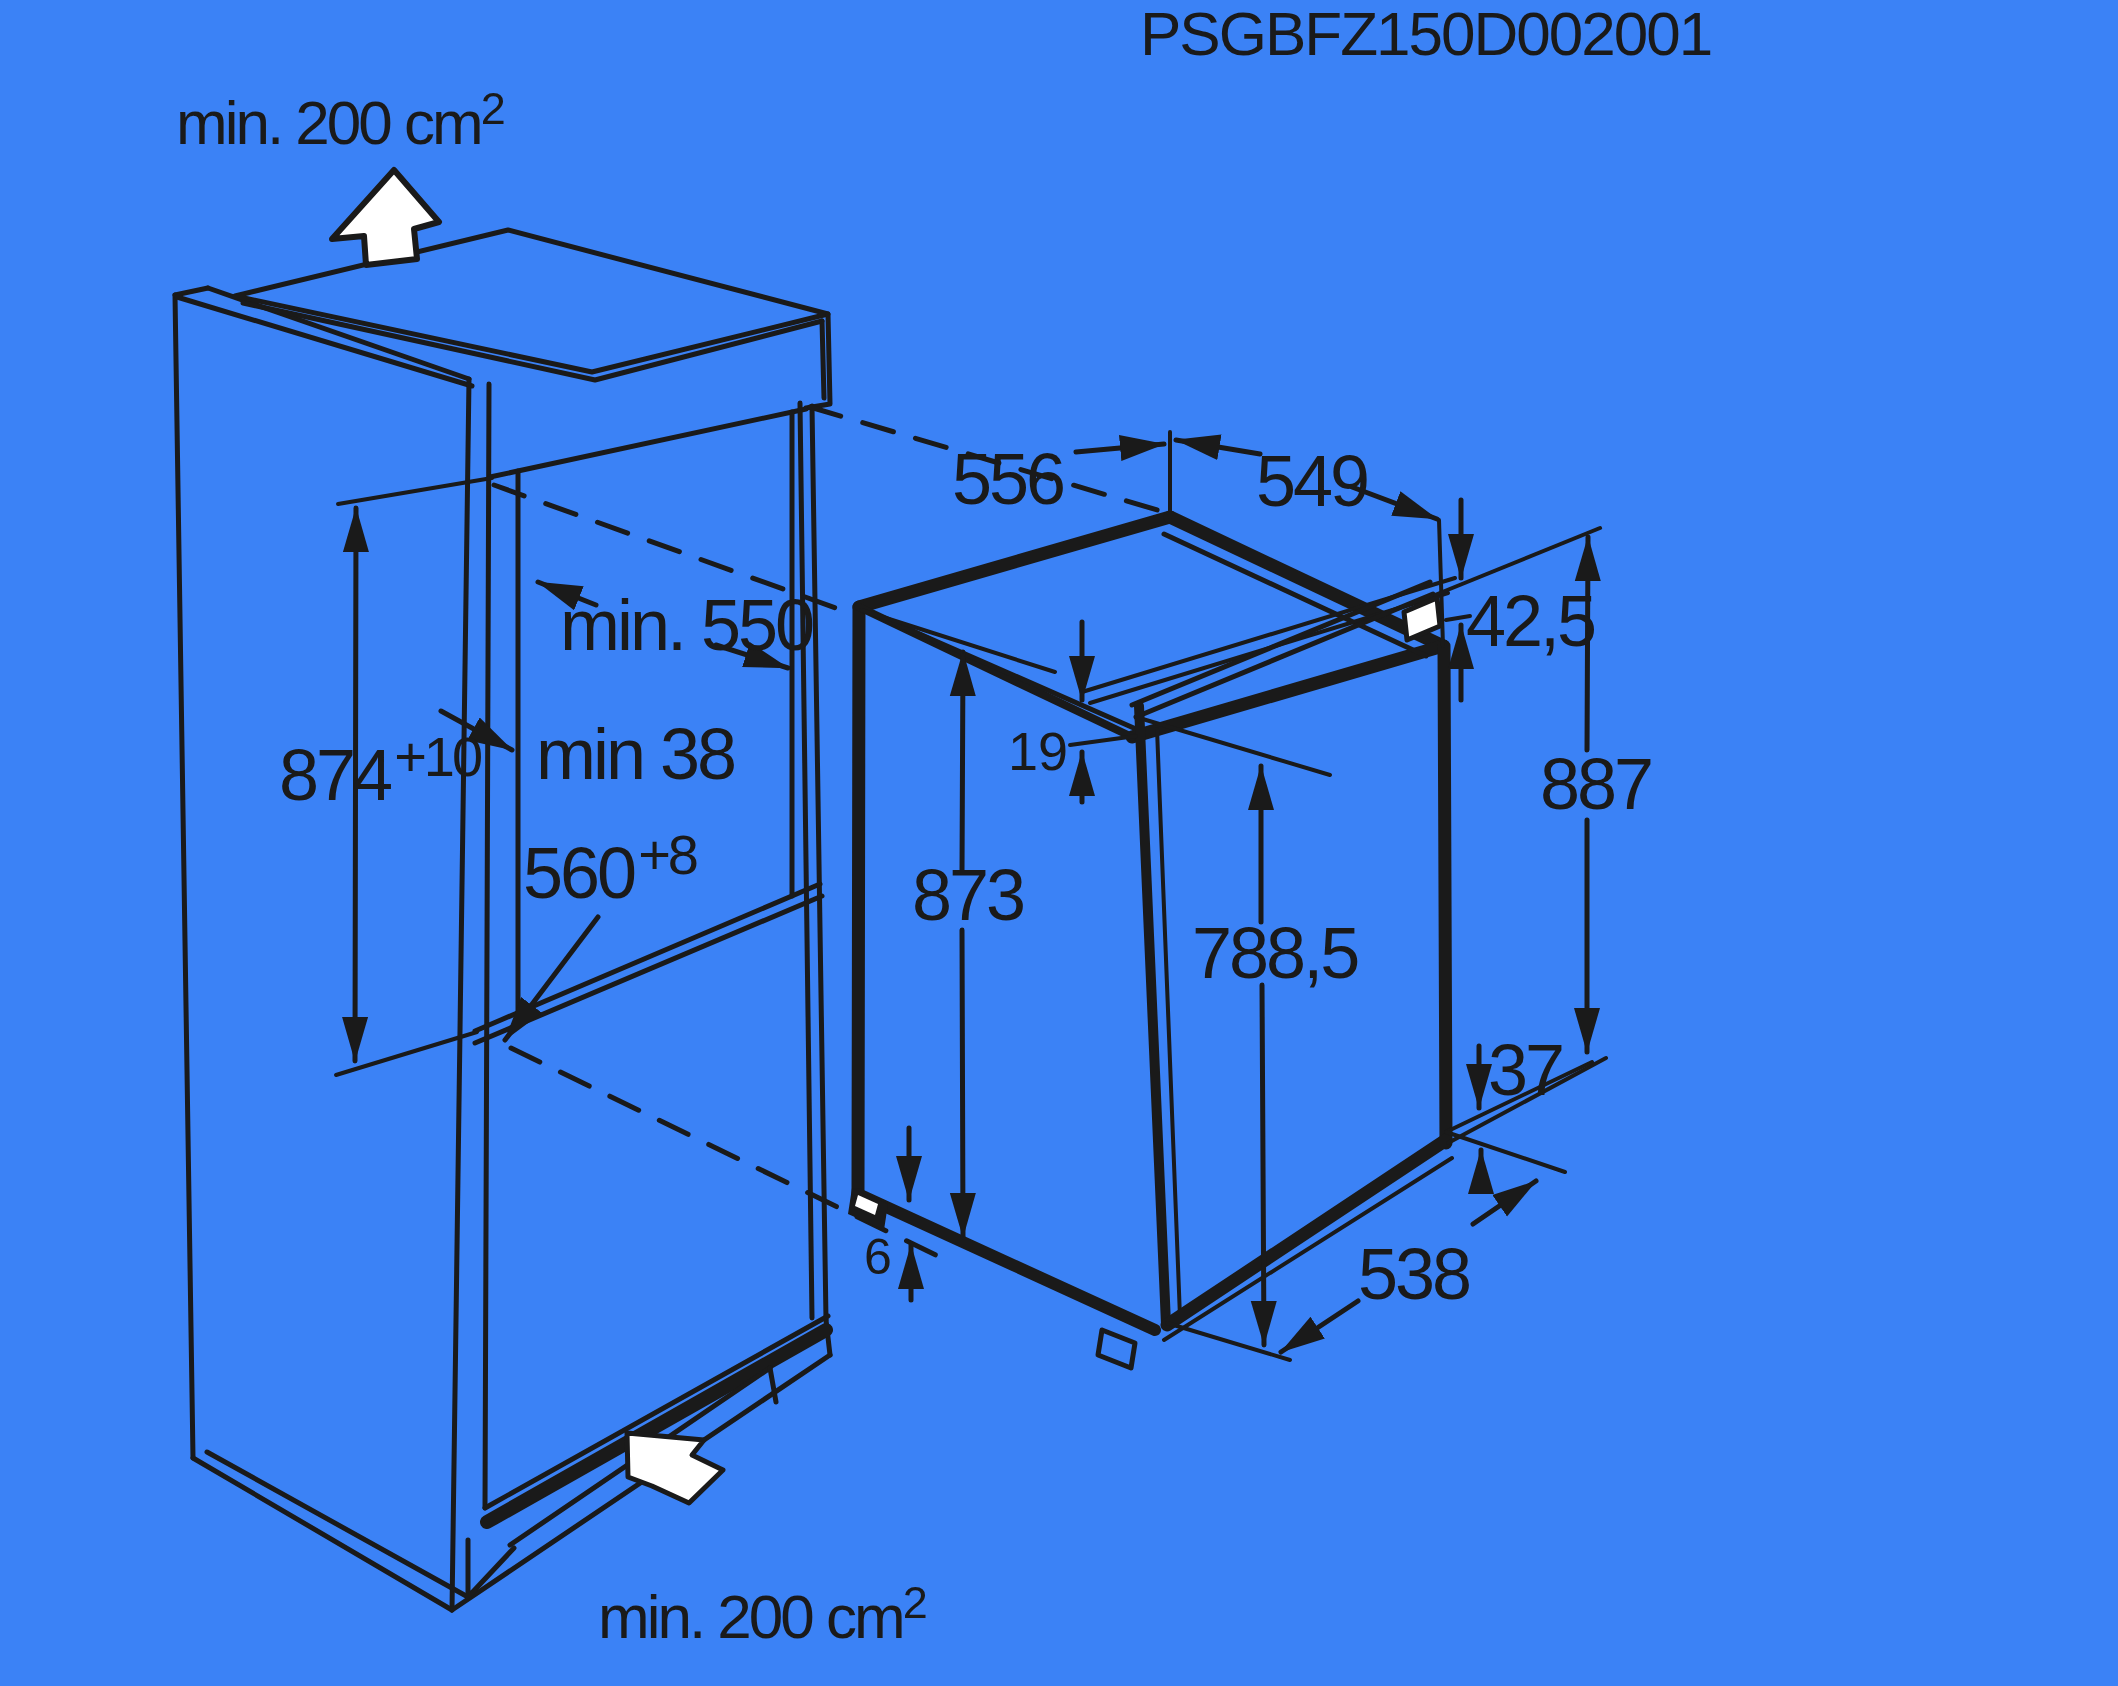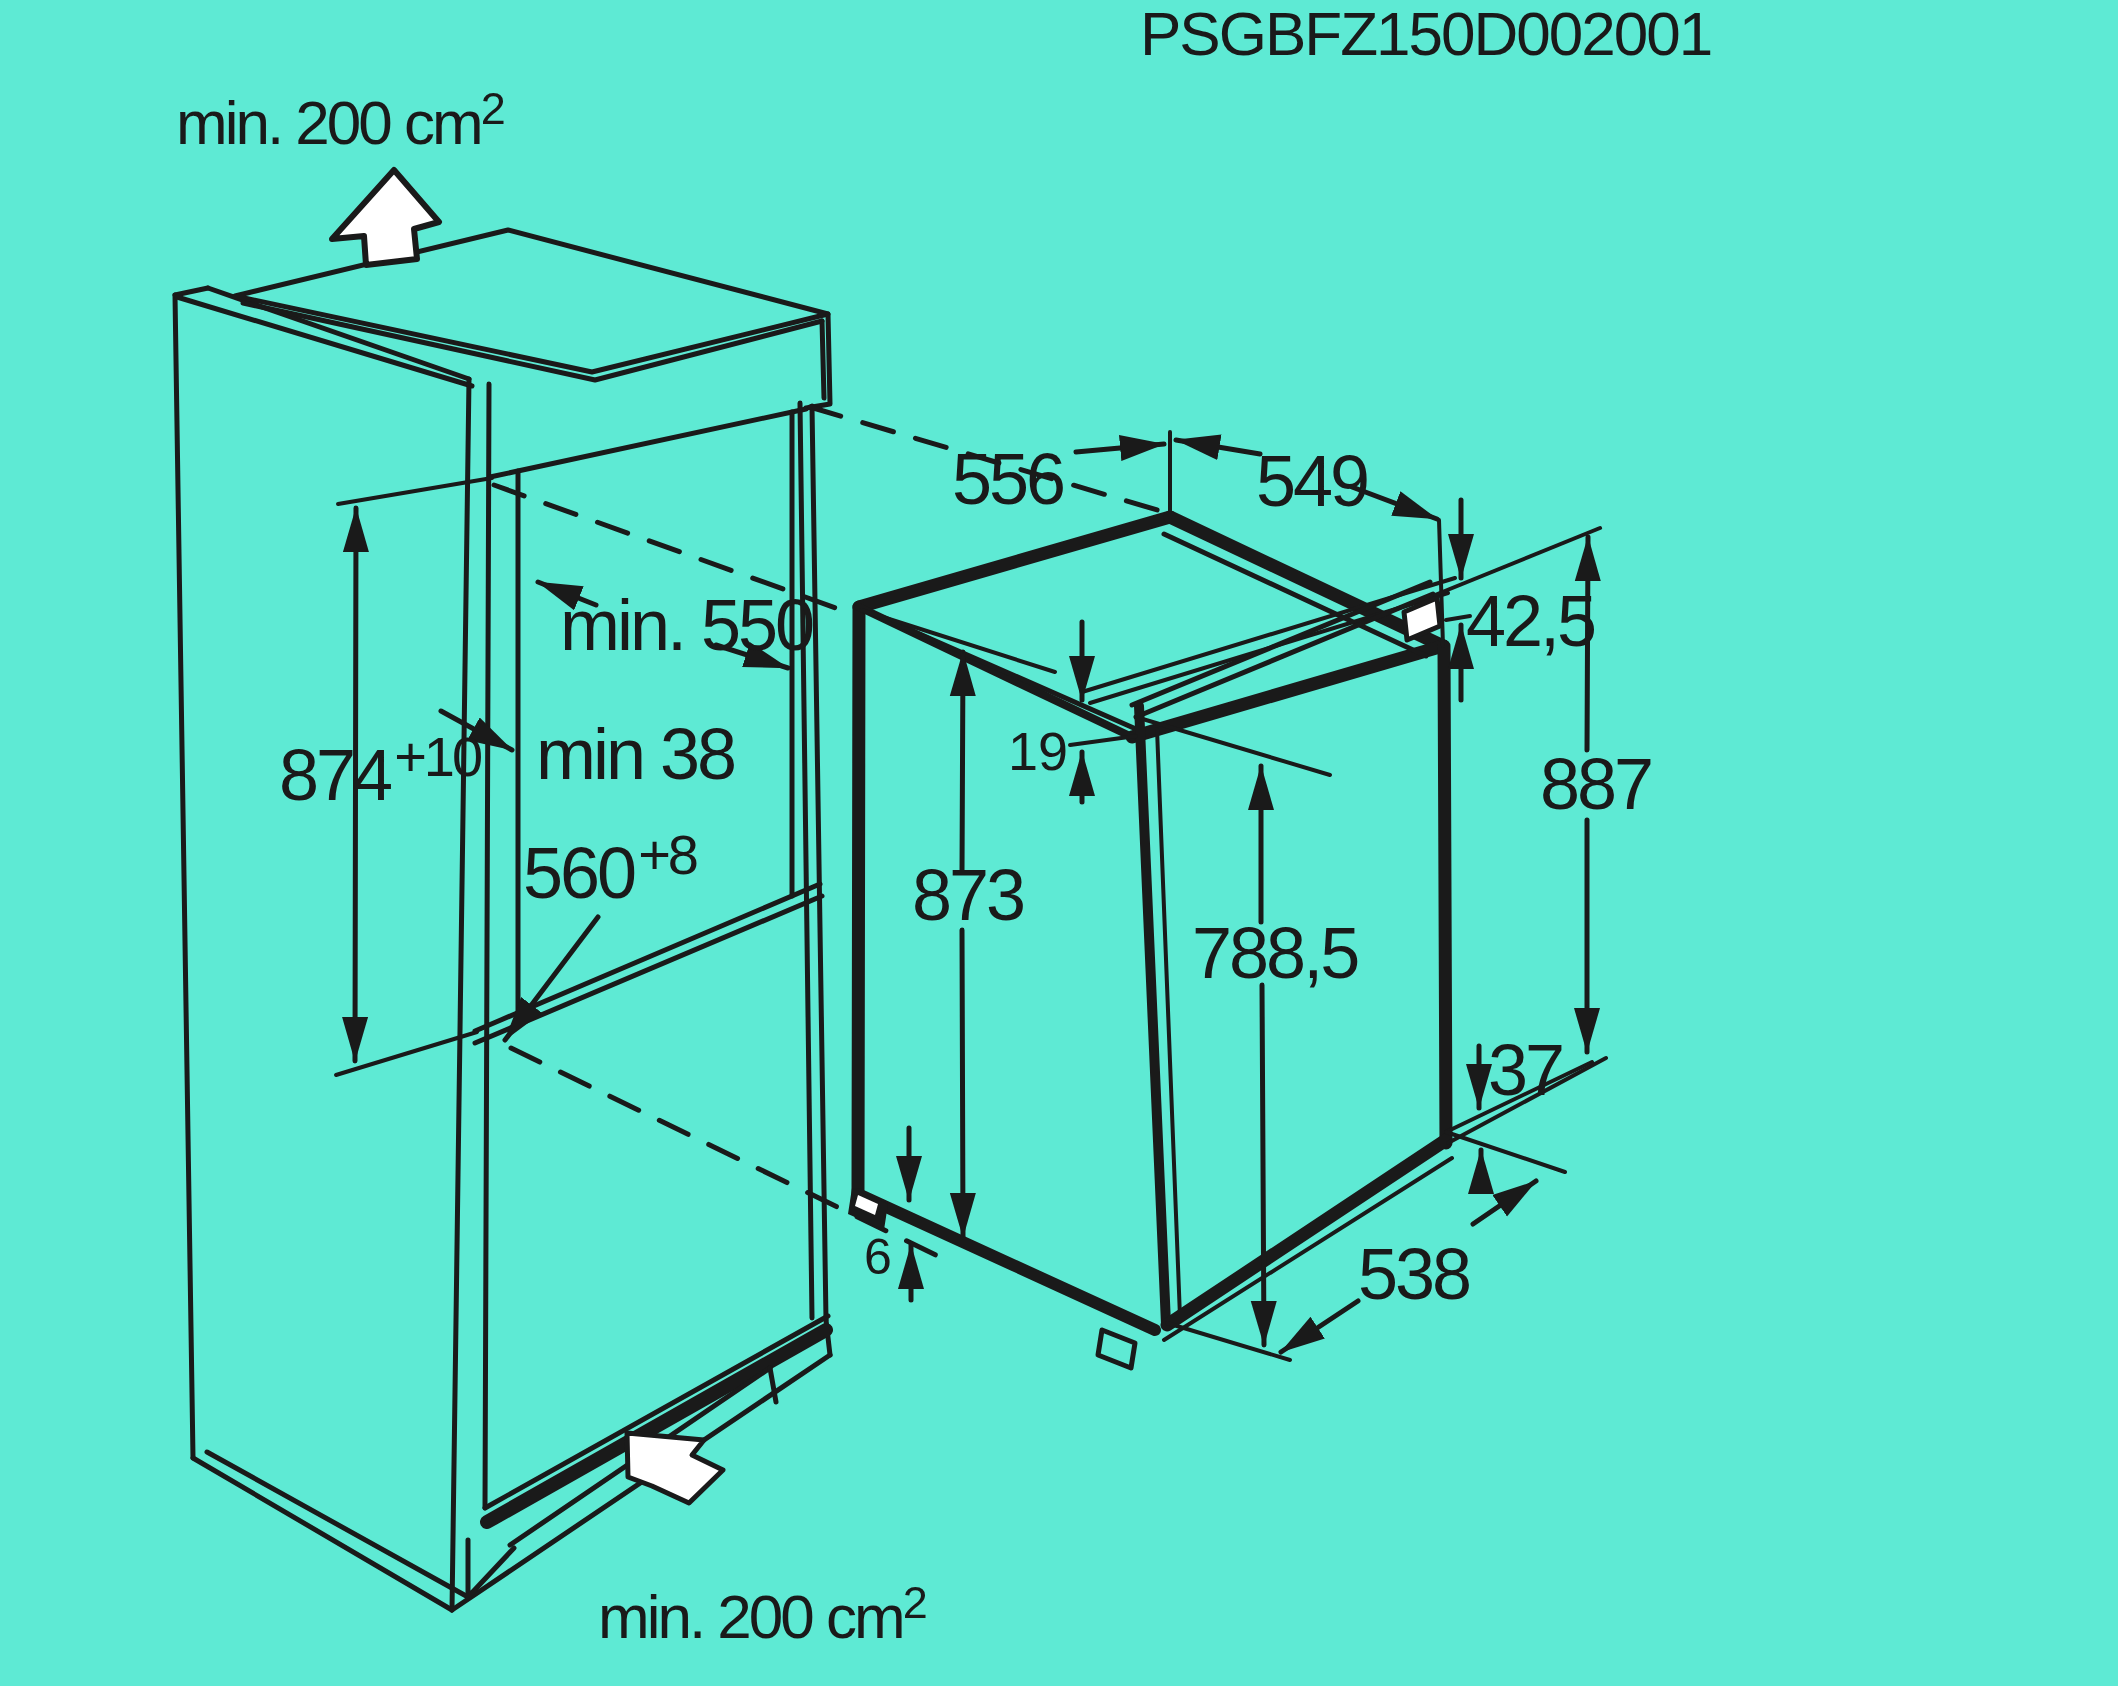--- a/index.html
+++ b/index.html
@@ -1,16 +1,16 @@
 <!DOCTYPE html>
 <html><head>
 <meta charset="utf-8">
 <style>
   html,body{margin:0;padding:0;background:#fff;}
-  .wrap{width:2118px;height:1686px;position:relative;background:#5eead4;}
+  .wrap{width:2118px;height:1686px;position:relative;background:#3b82f6;}
   svg{position:absolute;left:0;top:0;}
   text{font-family:"Liberation Sans", sans-serif;fill:#1a1a1a;}
 </style>
 </head>
 <body>
 <div class="wrap">
 <svg width="2118" height="1686" viewBox="0 0 2118 1686">
 <defs>
 <marker id="ah" markerUnits="userSpaceOnUse" markerWidth="56" markerHeight="30" refX="44" refY="15" orient="auto-start-reverse">
   <path d="M45,15 L0,2 L0,28 z" fill="#1a1a1a"></path>

